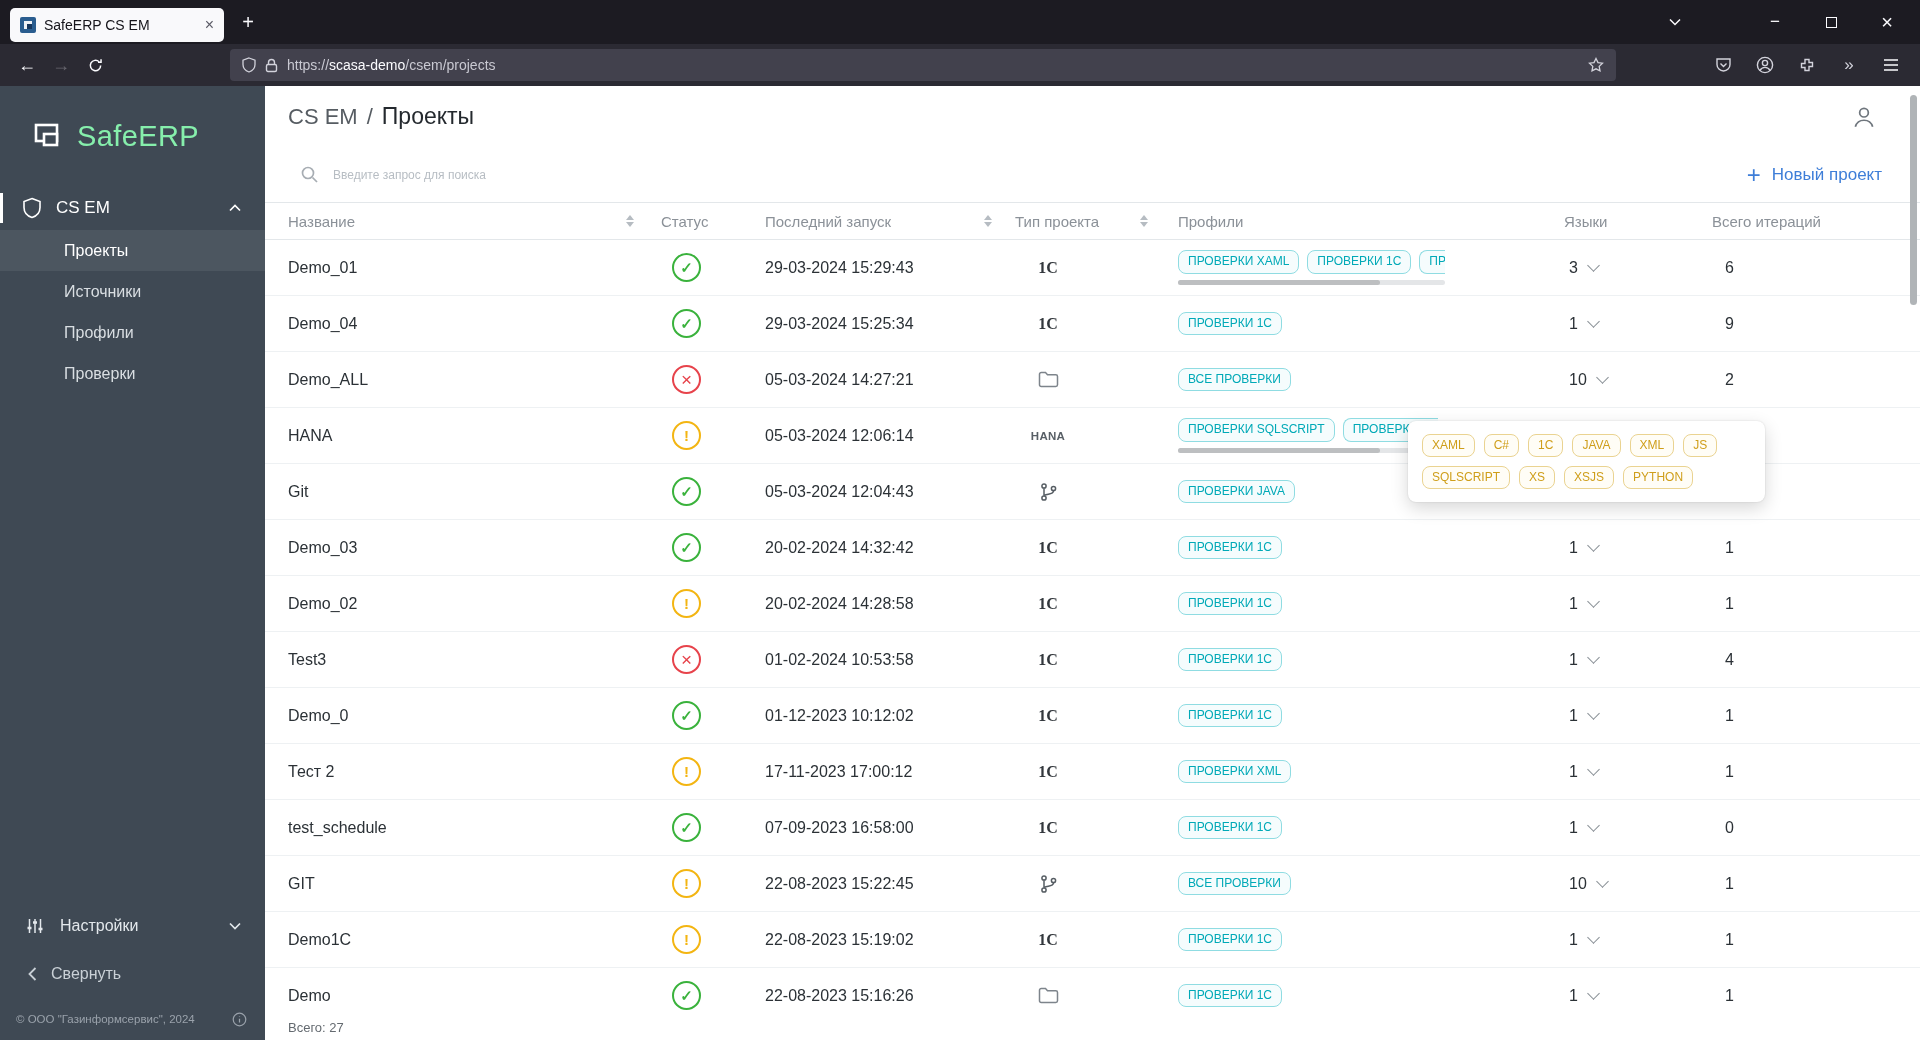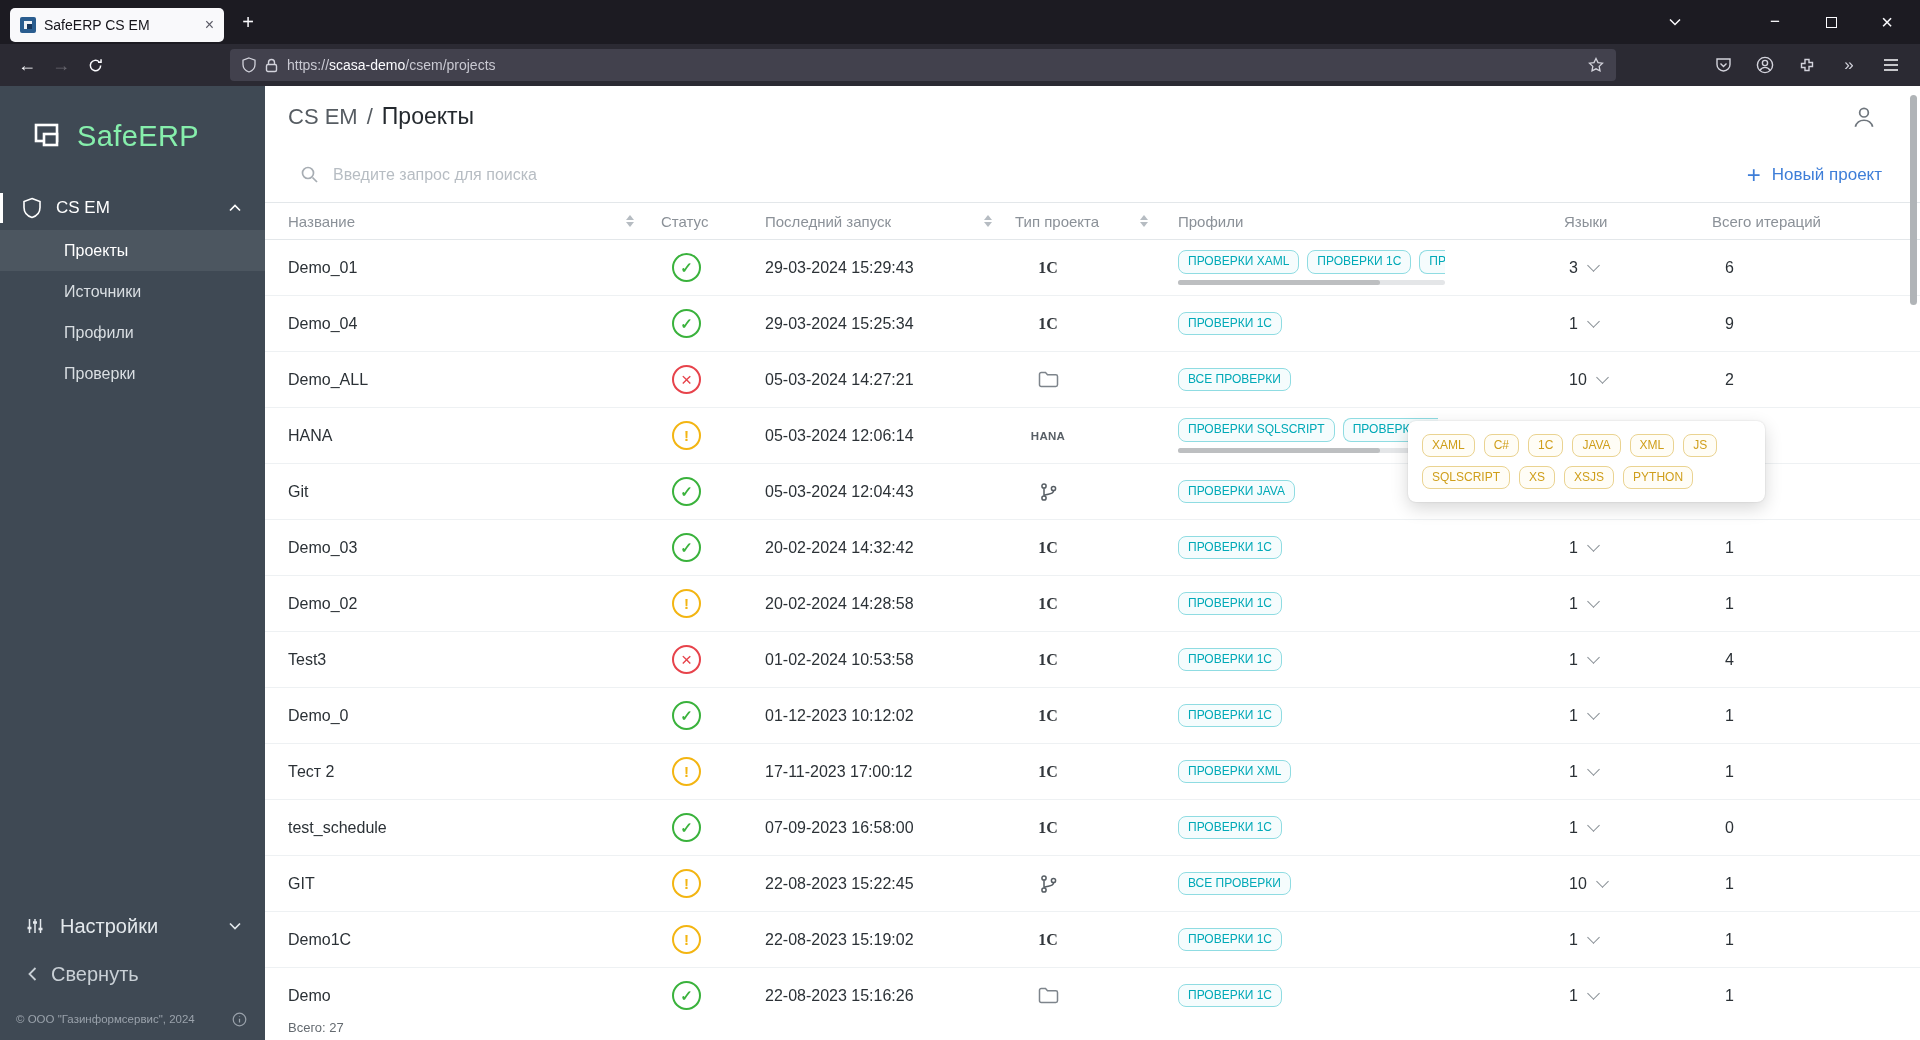--- a/index.html
+++ b/index.html
@@ -32,35 +32,35 @@
   .logo { height:100px; display:flex; align-items:center; gap:11px; padding-left:34px; flex:0 0 auto; }
   .logo-text { font-size:29px; color:#86efac; letter-spacing:.4px; }
   .nav-head { height:44px; display:flex; align-items:center; position:relative; padding-right:24px; cursor:pointer; }
   .nav-head::before { content:""; position:absolute; left:0; top:7px; bottom:7px; width:3px; background:#ffffff; }
   .nav-head .nav-ico { margin-left:22px; display:flex; }
   .nav-head .nav-label { margin-left:14px; font-size:17px; color:#fff; }
   .nav-head .chev { margin-left:auto; display:flex; }
   .nav-sub-item { height:41px; display:flex; align-items:center; padding-left:64px; font-size:16px; color:#d9dee2; cursor:pointer; }
   .nav-sub-item.active { background:#4c5660; color:#ffffff; }
   .sidebar-bottom { margin-top:auto; }
-  .side-row { height:48px; display:flex; align-items:center; padding:0 24px 0 26px; font-size:20px; color:#e3e8ec; cursor:pointer; gap:16px; }
+  .side-row { height:48px; display:flex; align-items:center; padding:0 24px 0 26px; font-size:16px; color:#e3e8ec; cursor:pointer; gap:16px; }
   .side-row .chev { margin-left:auto; display:flex; }
   .side-row.collapse { color:#c9d0d6; gap:14px; padding-left:28px; }
   .sidebar-footer { height:42px; display:flex; align-items:center; justify-content:space-between; padding:0 18px 0 16px; font-size:11.5px; color:#9aa2ab; }
 
   .content { flex:1; background:#fff; display:flex; flex-direction:column; position:relative; min-width:0; }
   .page-header { height:61px; display:flex; align-items:center; padding:0 43px 0 23px; flex:0 0 auto; }
   .breadcrumb { display:flex; align-items:baseline; gap:9px; }
   .crumb-root { font-size:22px; color:#565c62; cursor:pointer; }
   .crumb-sep { font-size:22px; color:#565c62; }
   .crumb-current { font-size:23px; color:#24292e; }
   .user-btn { margin-left:auto; display:flex; cursor:pointer; }
 
   .search-row { height:56px; display:flex; align-items:center; gap:14px; padding:0 38px 0 35px; border-bottom:1px solid #e3e7ea; flex:0 0 auto; }
-  .search-input { flex:1; border:none; outline:none; font-size:16px; color:#333; background:transparent; font-family:"Liberation Sans", sans-serif; }
+  .search-input { flex:1; border:none; outline:none; font-size:12px; color:#333; background:transparent; font-family:"Liberation Sans", sans-serif; }
   .search-input::placeholder { color:#b7bdc3; }
   .new-project-btn { display:flex; align-items:center; gap:11px; color:#3e7ed8; font-size:17px; cursor:pointer; white-space:nowrap; background:none; border:none; font-family:"Liberation Sans", sans-serif; }
   .new-project-btn .plus { font-size:24px; font-weight:400; line-height:1; }
 
   .thead, .trow { display:grid; grid-template-columns:375px 105px 260px 155px 385px 140px 1fr; align-items:center; }
   .thead { height:37px; color:#8b9198; font-size:15px; border-bottom:1px solid #e3e7ea; flex:0 0 auto; }
   .th { display:flex; align-items:center; justify-content:space-between; }
   .th-name { padding-left:23px; padding-right:6px; }
   .th-status { padding-left:21px; }
   .th-run { padding-left:20px; padding-right:13px; }

